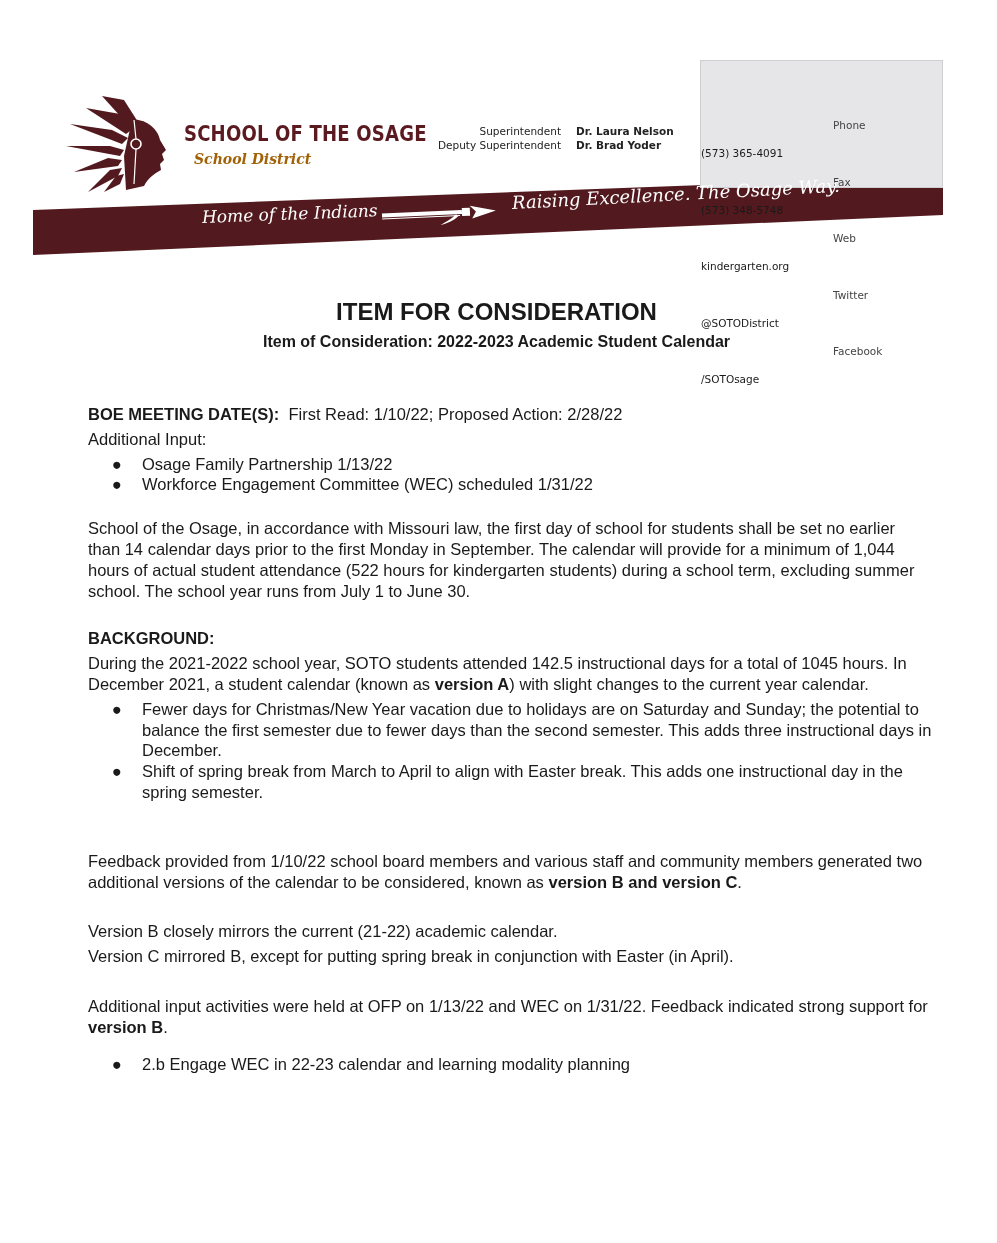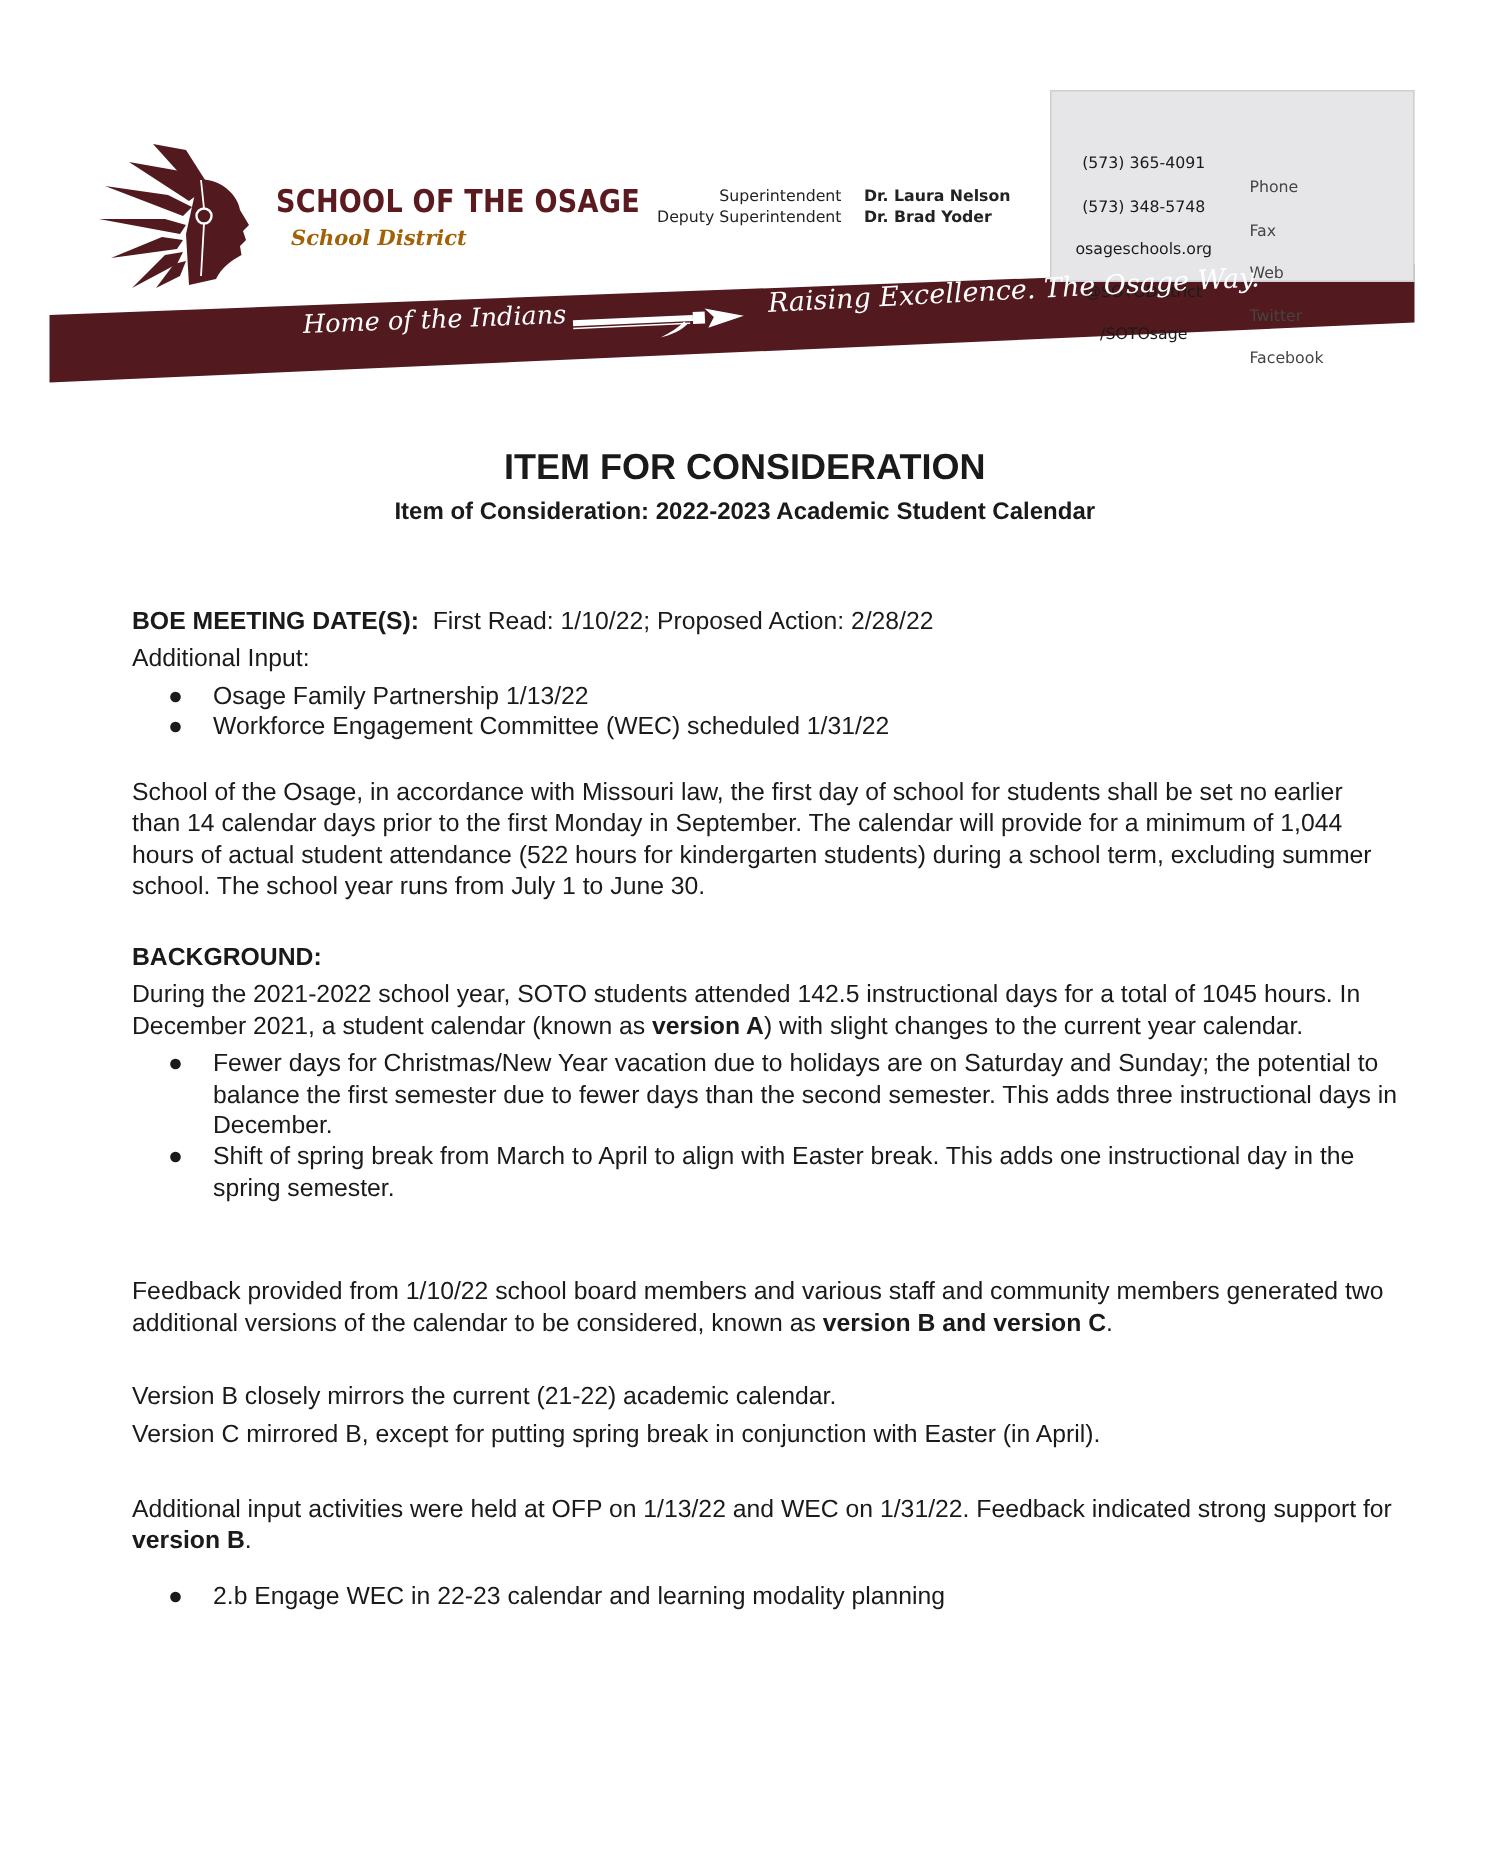--- a/index.html
+++ b/index.html
@@ -21,21 +21,21 @@
                font-family: "DejaVu Sans", sans-serif; }
   .official-row { display: flex; white-space: nowrap; }
   .official-title { width: 136px; text-align: right; color: #222; }
   .official-name { margin-left: 15px; font-weight: bold; color: #222; }
 
   .contact-box { position: absolute; left: 700px; top: 60px; width: 243px; height: 128px;
                  background: #e6e5e8; border: 1px solid #cfcfd2; box-sizing: border-box; }
   .contact-list { position: absolute; left: 0; top: 42px; font-family: "DejaVu Sans", sans-serif;
                   font-size: 10.5px; line-height: 12.6px; }
   .contact-row { display: flex; white-space: nowrap; }
-  .contact-value { width: 123px; text-align: center; color: #1a1a1a; }
+  .contact-value { width: 123px; text-align: left; color: #1a1a1a; margin-top: 44px; }
   .contact-label { margin-left: 9px; color: #444; margin-top: 16px; }
 
   .banner { position: absolute; left: 0; top: 0; width: 997px; height: 270px; }
   .banner svg { width: 997px; height: 270px; display: block; }
   .banner-text-left { position: absolute; left: 202px; top: 207px; transform: rotate(-2.2deg);
                       transform-origin: left center; color: #ffffff; font-family: "DejaVu Serif", serif;
                       font-style: italic; font-size: 17px; white-space: nowrap; }
   .banner-text-right { position: absolute; left: 512px; top: 192px; transform: rotate(-3deg);
                        transform-origin: left center; color: #ffffff; font-family: "DejaVu Serif", serif;
                        font-style: italic; font-size: 18px; white-space: nowrap; }
@@ -74,21 +74,21 @@
     <div class="contact-list">
       <div class="contact-row">
         <span class="contact-value">(573) 365-4091</span>
         <span class="contact-label">Phone</span>
       </div>
       <div class="contact-row">
         <span class="contact-value">(573) 348-5748</span>
         <span class="contact-label">Fax</span>
       </div>
       <div class="contact-row">
-        <span class="contact-value">osageschools.org</span>
+        <span class="contact-value">kindergarten.org</span>
         <span class="contact-label">Web</span>
       </div>
       <div class="contact-row">
         <span class="contact-value">@SOTODistrict</span>
         <span class="contact-label">Twitter</span>
       </div>
       <div class="contact-row">
         <span class="contact-value">/SOTOsage</span>
         <span class="contact-label">Facebook</span>
       </div>

